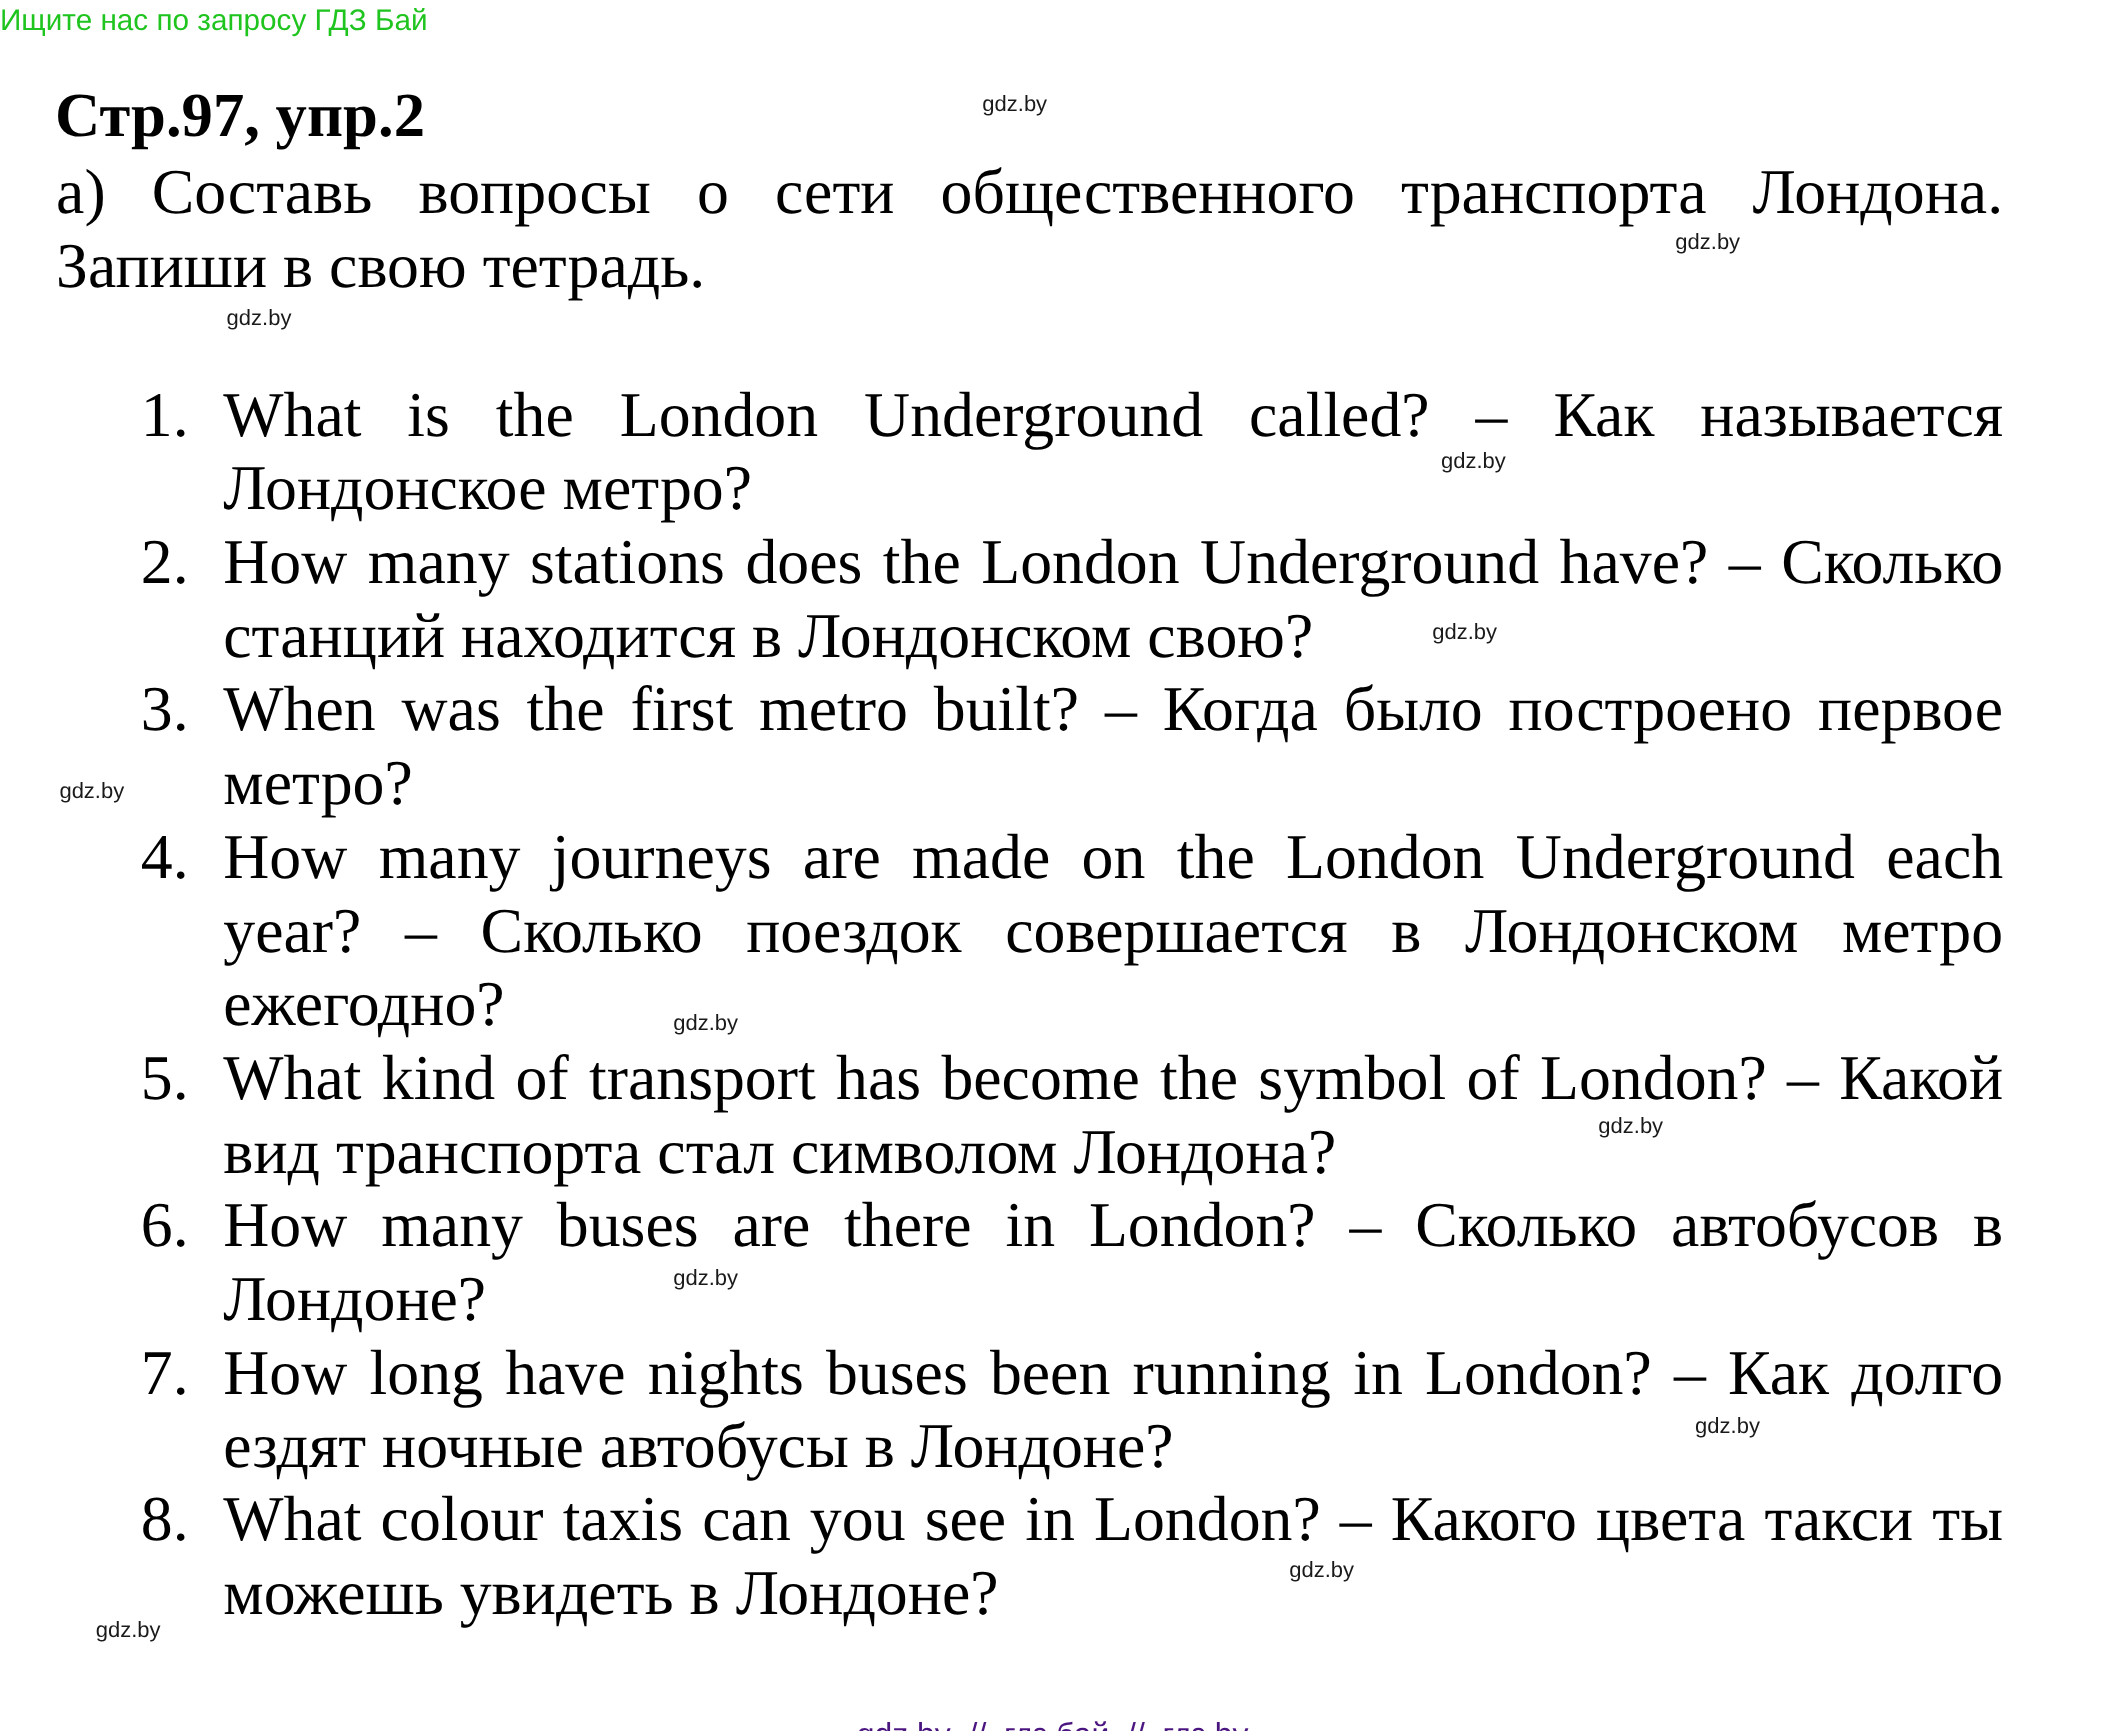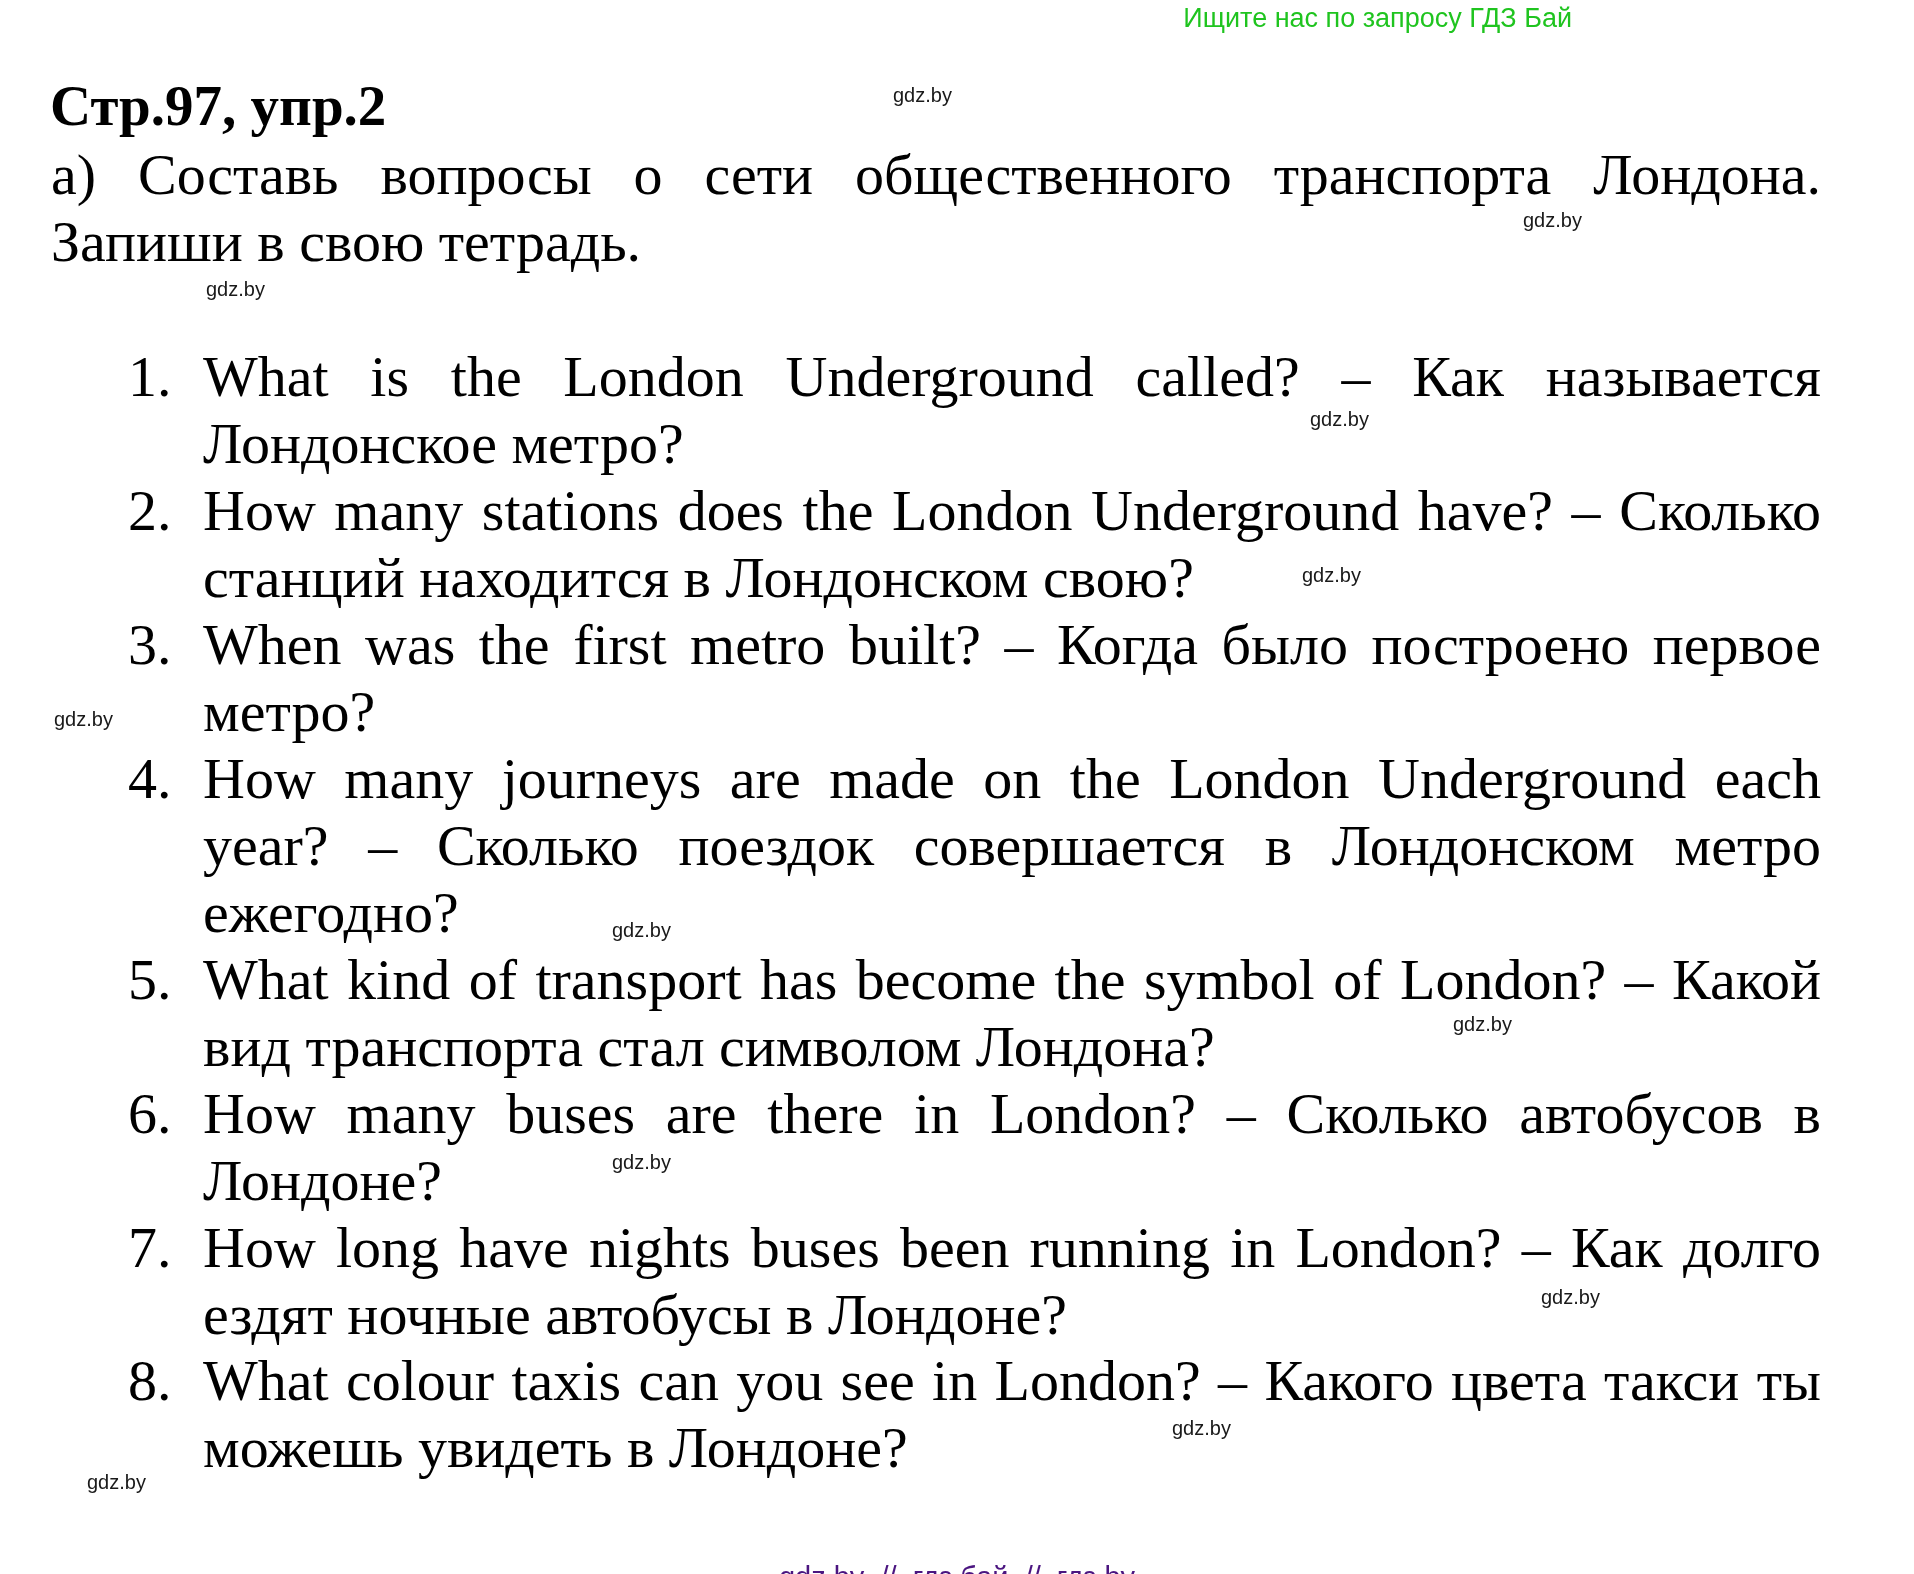--- a/index.html
+++ b/index.html
@@ -3,21 +3,21 @@
 <meta charset="utf-8">
 <style>
   html, body { margin: 0; padding: 0; }
   body {
     width: 1914px; height: 1574px; position: relative; overflow: hidden;
     background: #ffffff; color: #000000;
     font-family: "Liberation Serif", serif;
   }
   .promo {
     position: absolute; left: 0; width: 1572px; top: 1px;
-    text-align: right; font-family: "Liberation Sans", sans-serif;
+    text-align: left; font-family: "Liberation Sans", sans-serif;
     font-size: 27px; line-height: 34px; color: #1fc41f;
   }
   .title {
     position: absolute; left: 50px; top: 73px;
     font-weight: bold; font-size: 57px; line-height: 66px; white-space: nowrap;
   }
   .line {
     position: absolute; font-size: 58px; line-height: 66px; white-space: nowrap;
   }
   .just { text-align: justify; text-align-last: justify; }

